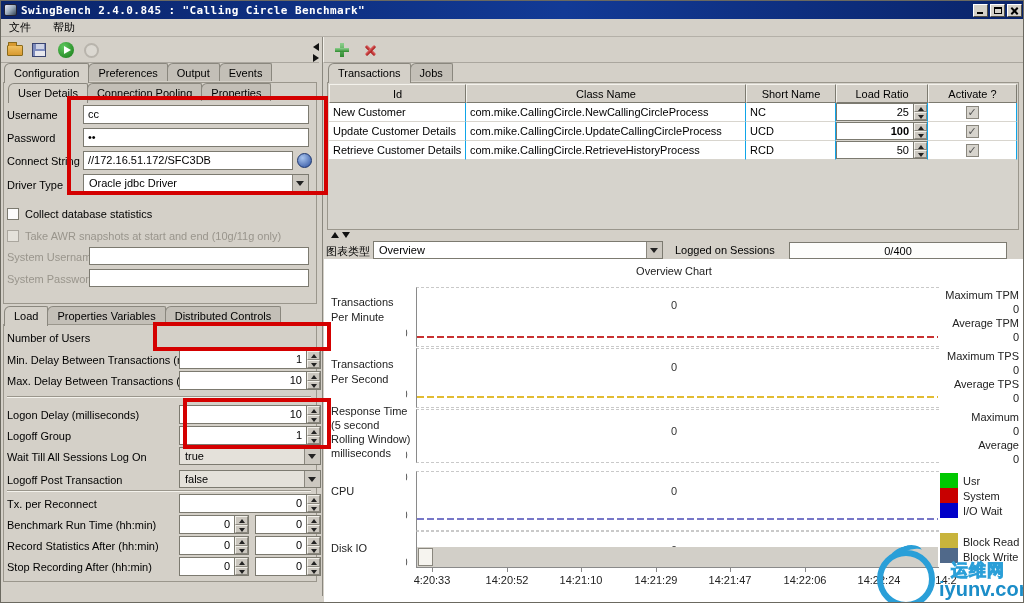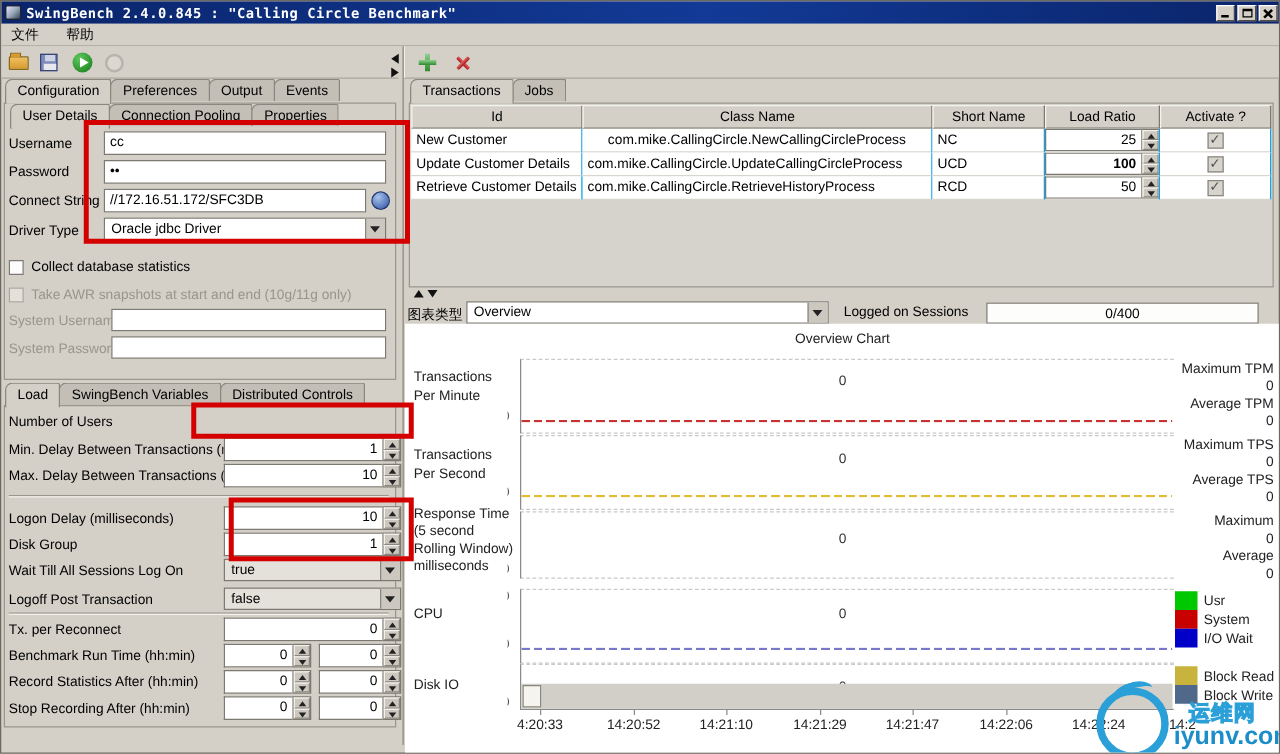--- a/index.html
+++ b/index.html
@@ -186,21 +186,21 @@
   <div class="lbl" style="left:24px;top:207px;">Collect database statistics</div>
   <div class="cbox dis" style="left:6px;top:229px;"></div>
   <div class="lbl dis" style="left:24px;top:229px;">Take AWR snapshots at start and end (10g/11g only)</div>
 
   <div class="lbl dis" style="left:6px;top:250px;">System Username</div>
   <div class="field" style="left:88px;top:246px;width:220px;height:18px;"></div>
   <div class="lbl dis" style="left:6px;top:272px;">System Password</div>
   <div class="field" style="left:88px;top:268px;width:220px;height:18px;"></div>
 
   <div class="tabrow" style="left:3px;top:305px;">
-    <span class="tab sel">Load</span><span class="tab">SwingBench Variables</span><span class="tab">Distributed Controls</span>
+    <span class="tab sel">Load</span><span class="tab">Properties Variables</span><span class="tab">Distributed Controls</span>
   </div>
   <div class="abs" style="left:2px;top:323px;width:314px;height:258px;border:1px solid #9a968c;background:#d4d0c8;"></div>
 
   <div class="lbl" style="left:6px;top:331px;">Number of Users</div>
   <div class="lbl" style="left:6px;top:353px;">Min. Delay Between Transactions (ms)</div>
   <div class="spin" style="left:178px;top:349px;width:142px;height:19px;">
     <span class="sval">1</span>
     <span class="sbtns">
         <span class="sb up"></span>
         <span class="sb dn"></span>
@@ -217,21 +217,21 @@
   <div class="groove" style="left:6px;top:395px;width:304px;"></div>
 
   <div class="lbl" style="left:6px;top:408px;">Logon Delay (milliseconds)</div>
   <div class="spin" style="left:178px;top:404px;width:142px;height:19px;">
     <span class="sval">10</span>
     <span class="sbtns">
         <span class="sb up"></span>
         <span class="sb dn"></span>
       </span>
   </div>
-  <div class="lbl" style="left:6px;top:429px;">Disk Group</div>
+  <div class="lbl" style="left:6px;top:429px;">Logoff Group</div>
   <div class="spin" style="left:178px;top:425px;width:142px;height:19px;">
     <span class="sval">1</span>
     <span class="sbtns">
         <span class="sb up"></span>
         <span class="sb dn"></span>
       </span>
   </div>
 
   <div class="lbl" style="left:6px;top:450px;">Wait Till All Sessions Log On</div>
   <div class="combo" style="left:178px;top:446px;width:142px;height:18px;background:#e4e1da;">
@@ -307,21 +307,21 @@
   </div>
   <div class="abs" style="left:326px;top:81px;width:692px;height:148px;border:1px solid #9a968c;background:#d6d3cc;"></div>
 
   <div class="th" style="left:328px;width:137px;">Id</div>
   <div class="th" style="left:465px;width:280px;">Class Name</div>
   <div class="th" style="left:745px;width:90px;">Short Name</div>
   <div class="th" style="left:835px;width:92px;">Load Ratio</div>
   <div class="th" style="left:927px;width:89px;">Activate ?</div>
 
   <div class="td" style="left:328px;top:102px;width:137px;">New Customer</div>
-  <div class="td" style="left:465px;top:102px;width:280px;text-align:center;">com.mike.CallingCircle.NewCallingCircleProcess</div>
+  <div class="td" style="left:465px;top:102px;width:280px;">com.mike.CallingCircle.NewCallingCircleProcess</div>
   <div class="td" style="left:745px;top:102px;width:90px;">NC</div>
   <div class="td" style="left:835px;top:102px;width:92px;padding:0;">
     <div class="spin" style="position:relative;width:92px;height:18px;">
       <span class="sval">25</span>
       <span class="sbtns">
           <span class="sb up"></span>
           <span class="sb dn"></span>
         </span>
     </div>
   </div>

